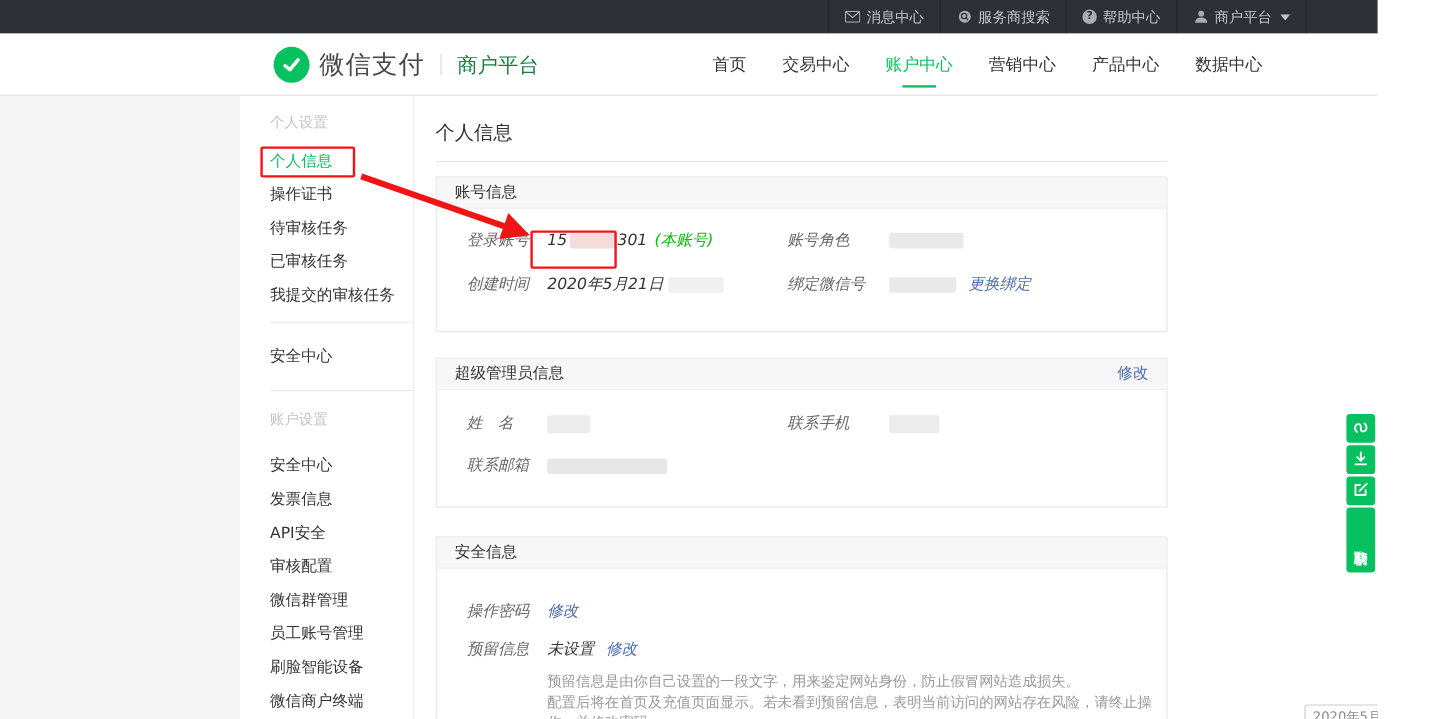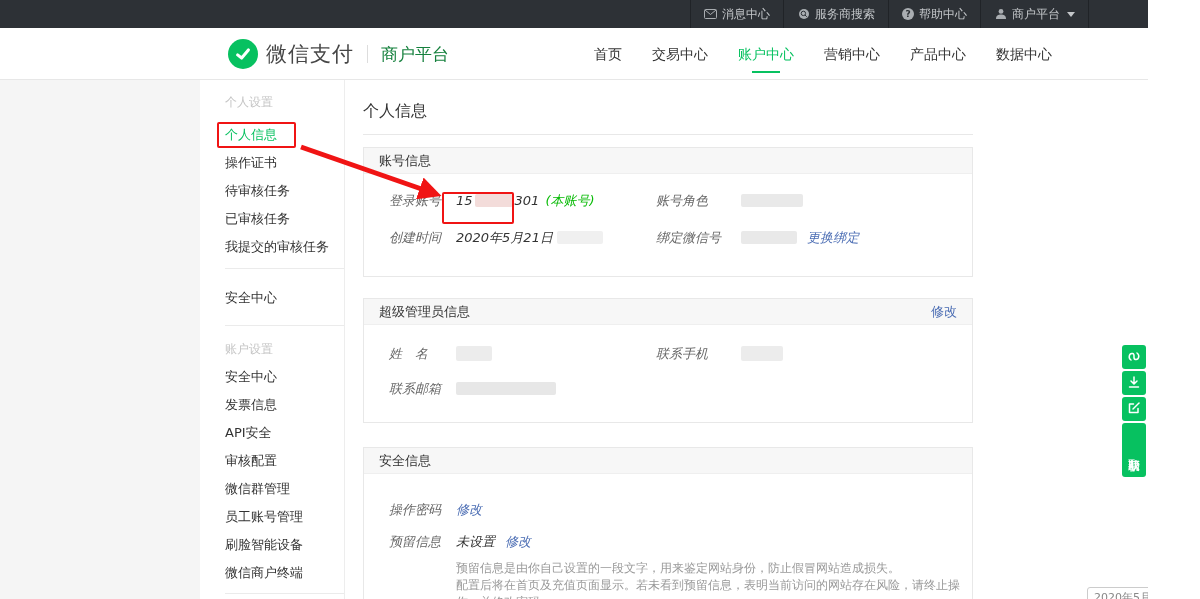--- a/index.html
+++ b/index.html
@@ -156,21 +156,21 @@
   <div class="sidebar">
     <div class="side-group-header" style="margin-bottom:9px;">个人设置</div>
     <div class="side-item active">个人信息</div>
     <div class="side-item">操作证书</div>
     <div class="side-item">待审核任务</div>
     <div class="side-item">已审核任务</div>
     <div class="side-item">我提交的审核任务</div>
     <div class="side-divider" style="margin-top:7px;"></div>
     <div class="side-item" style="margin-top:15px;">安全中心</div>
     <div class="side-divider" style="margin-top:13px;"></div>
-    <div class="side-group-header" style="margin-top:13px;margin-bottom:4px;">账户设置</div>
+    <div class="side-group-header" style="margin-top:13px;margin-bottom:16px;">账户设置</div>
     <div class="side-item">安全中心</div>
     <div class="side-item">发票信息</div>
     <div class="side-item">API安全</div>
     <div class="side-item">审核配置</div>
     <div class="side-item">微信群管理</div>
     <div class="side-item">员工账号管理</div>
     <div class="side-item">刷脸智能设备</div>
     <div class="side-item">微信商户终端</div>
     <div class="side-divider" style="margin-top:6px;"></div>
   </div>

